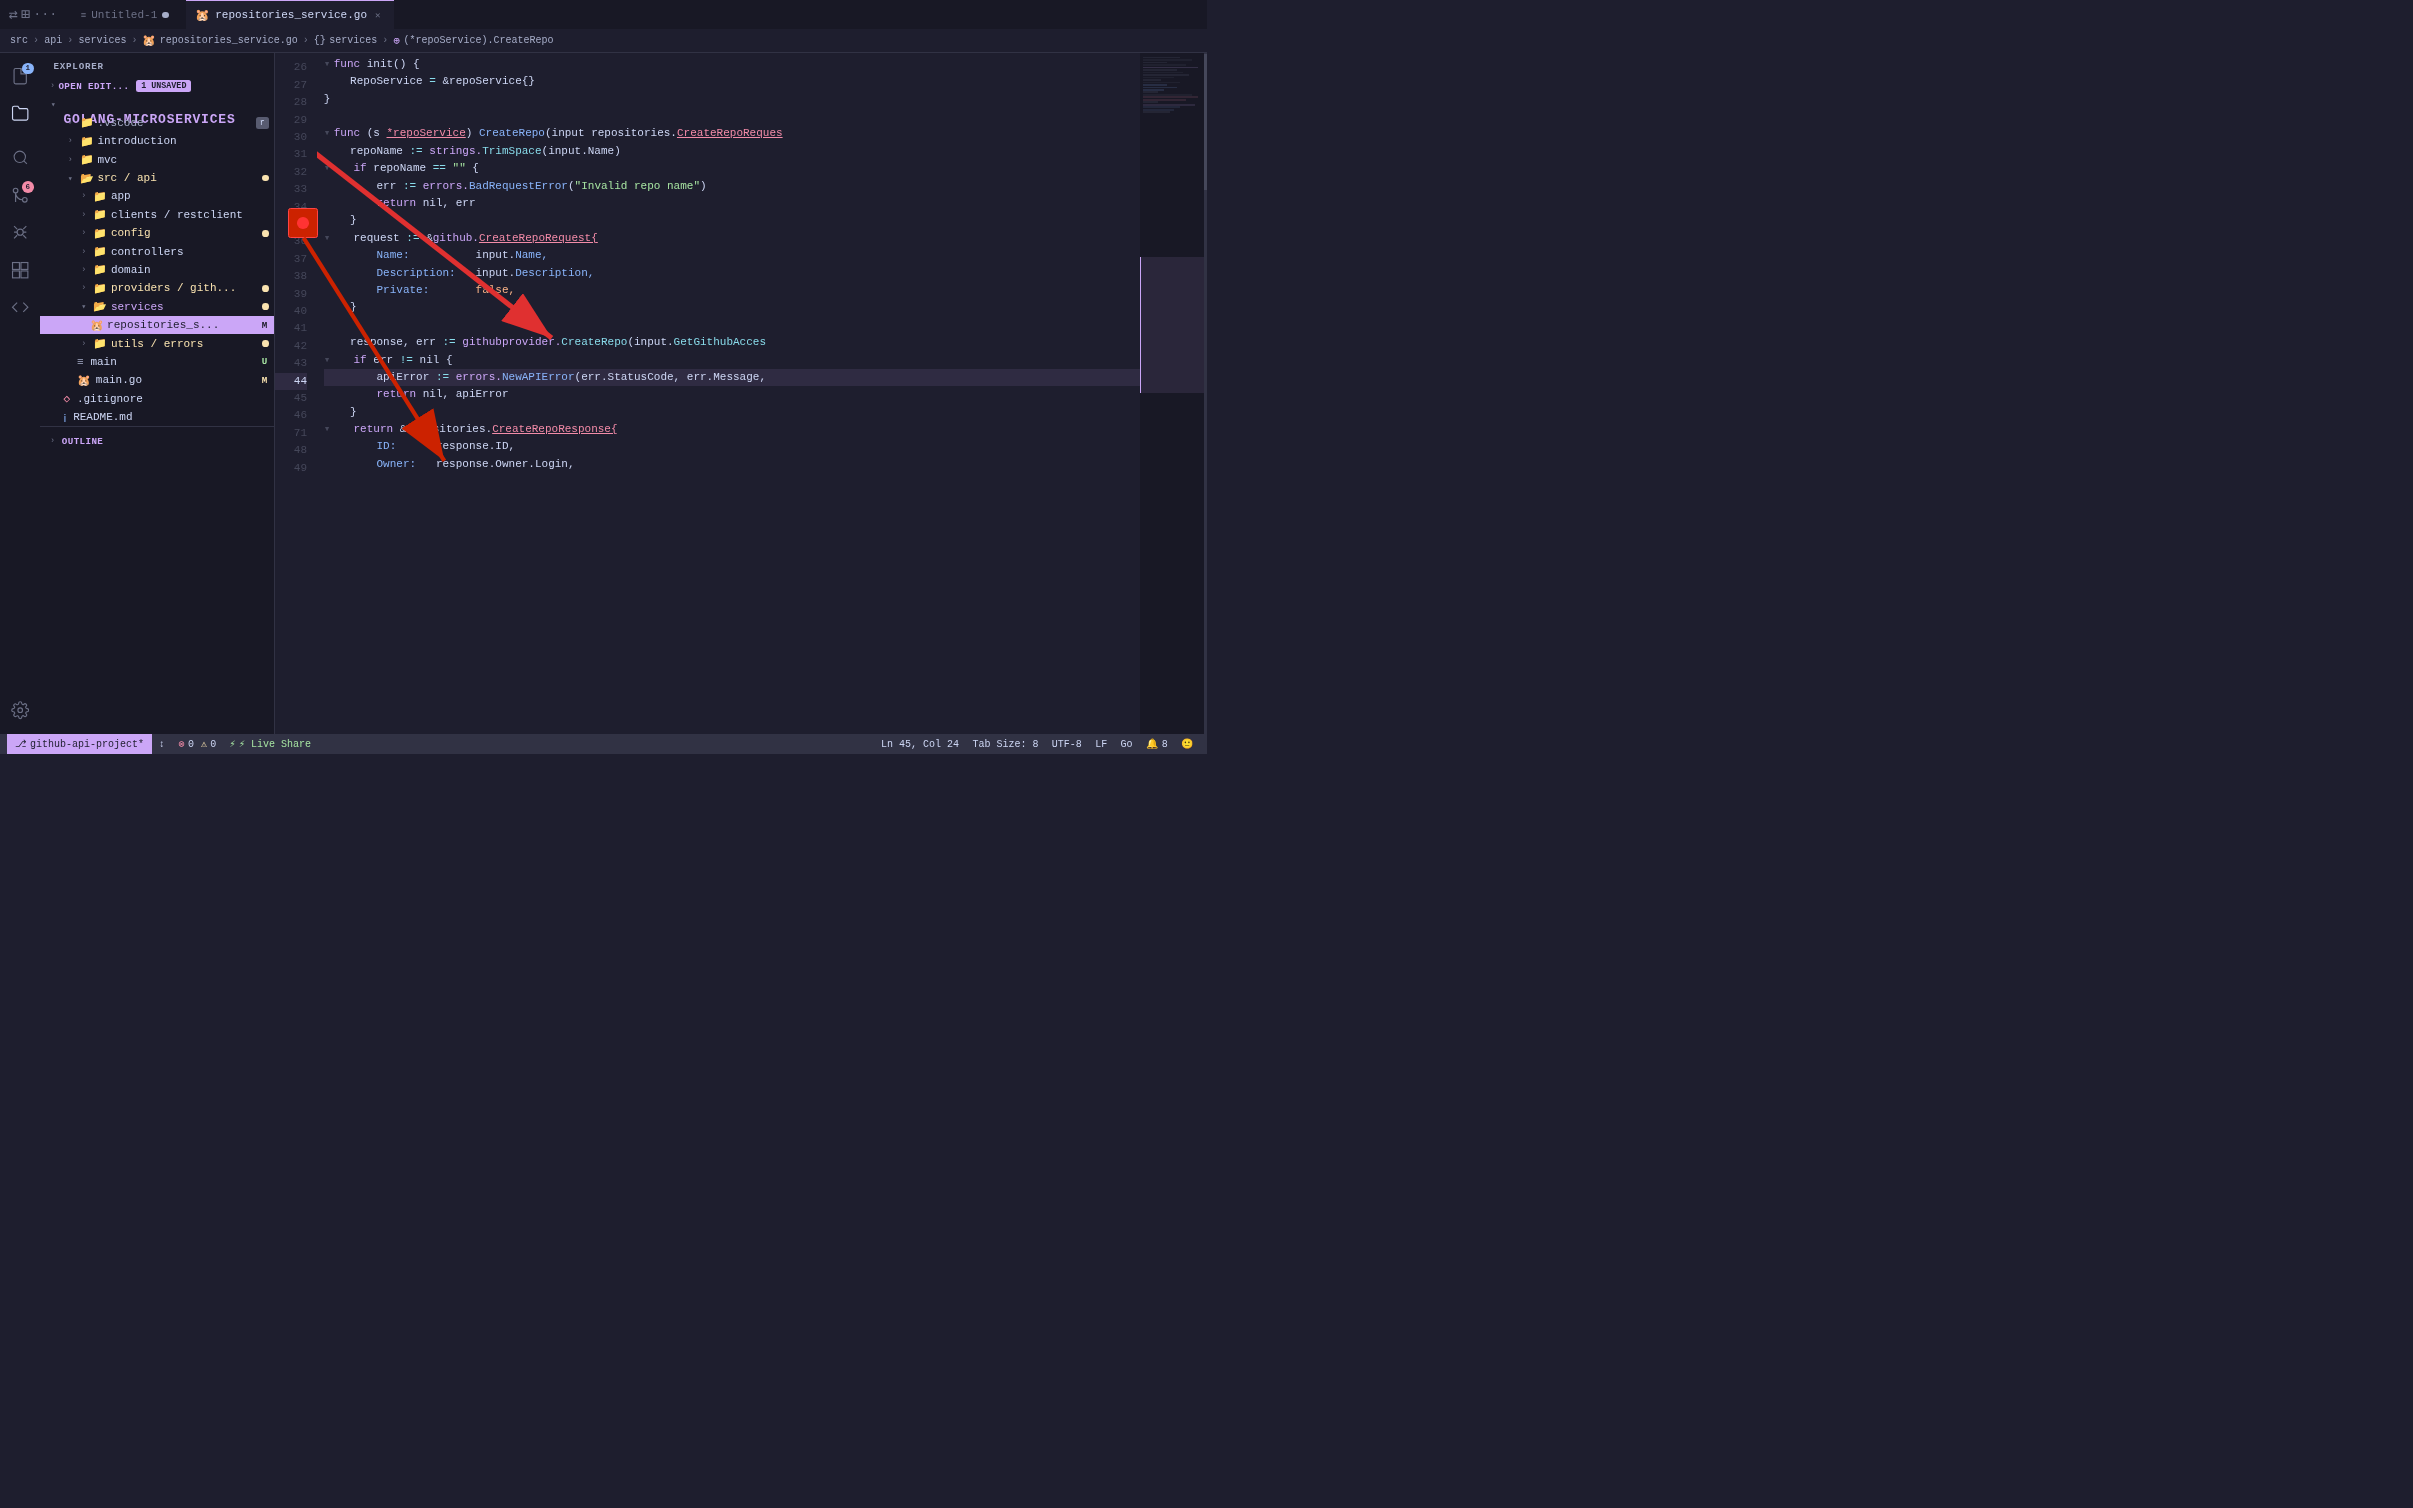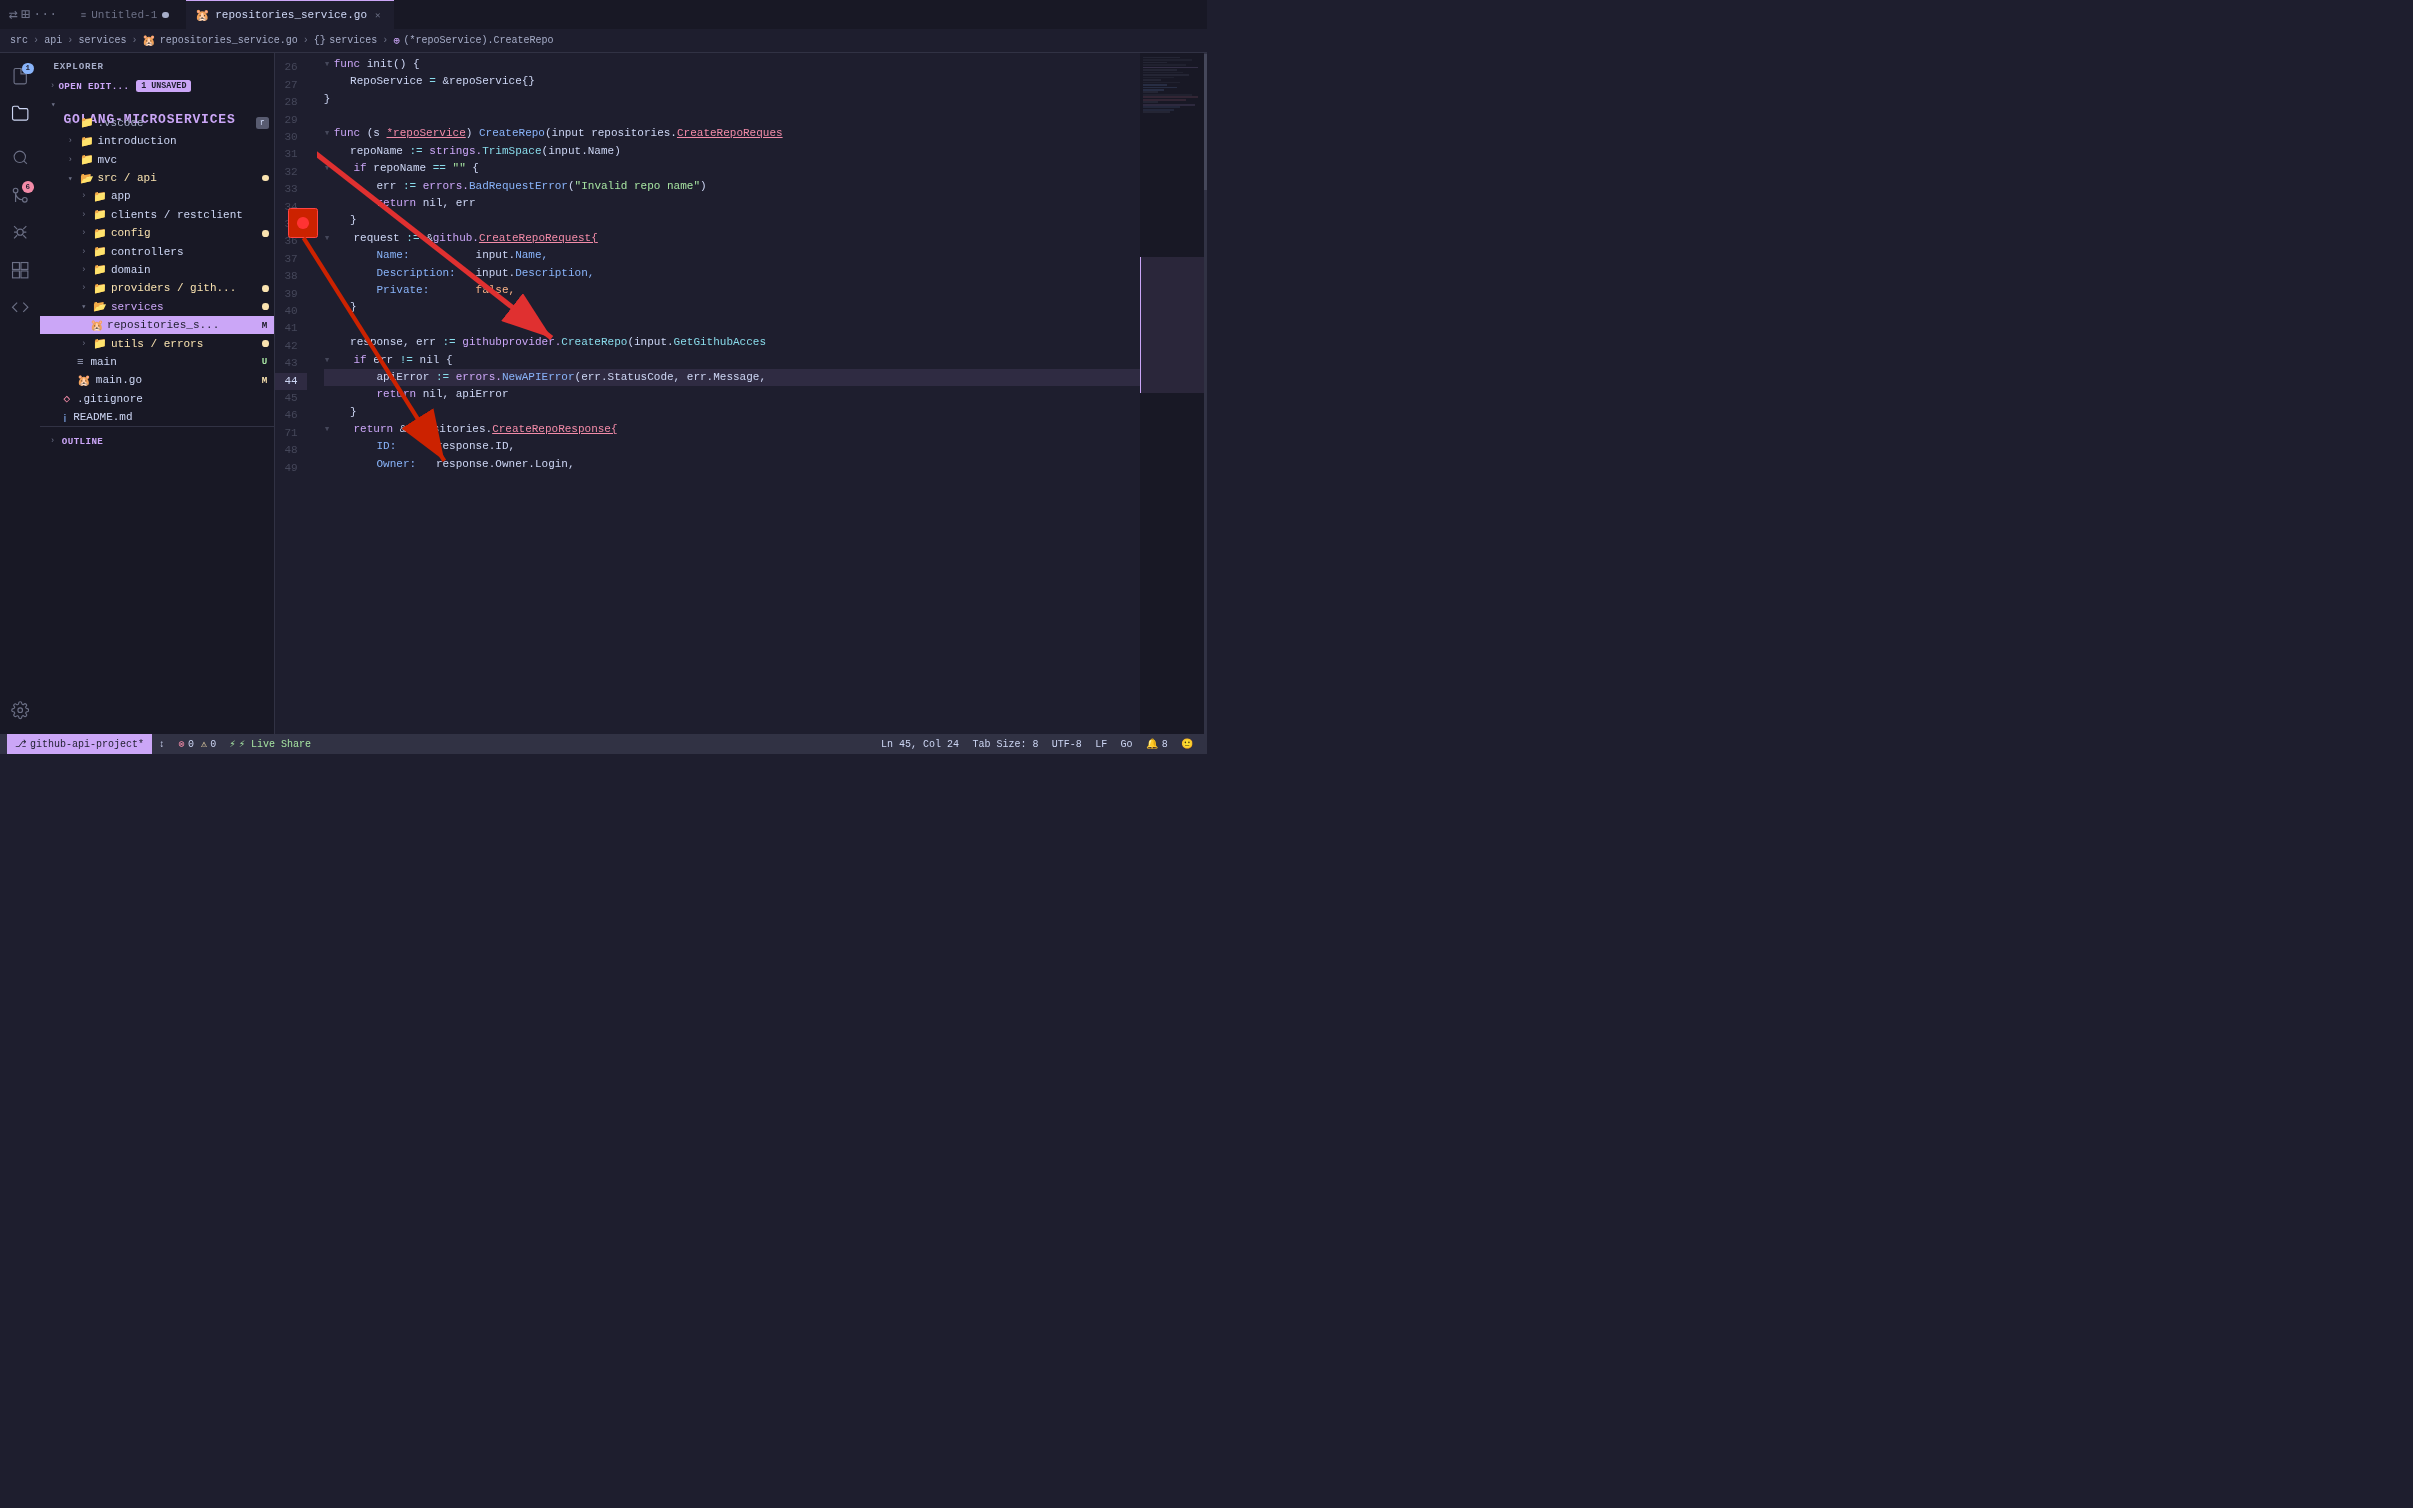--- a/index.html
+++ b/index.html
@@ -575,21 +575,21 @@
           <span style="color:#cba6f7;font-size:9.2px;font-weight:600;letter-spacing:0.4px;text-transform:uppercase;margin-left:3.4px;">OUTLINE</span>
         </div>
       </div>
     </div>
   </div>
 
   <div class="editor">
     <div class="editor-content">
 
       <div class="line-numbers">
-        <div style="line-height:17.4px;padding-top:3.4px;text-align:center;">
+        <div style="line-height:17.4px;padding-top:3.4px;">
           <div>26</div>
           <div>27</div>
           <div>28</div>
           <div>29</div>
           <div>30</div>
           <div>31</div>
           <div>32</div>
           <div>33</div>
           <div>34</div>
           <div>35</div>

